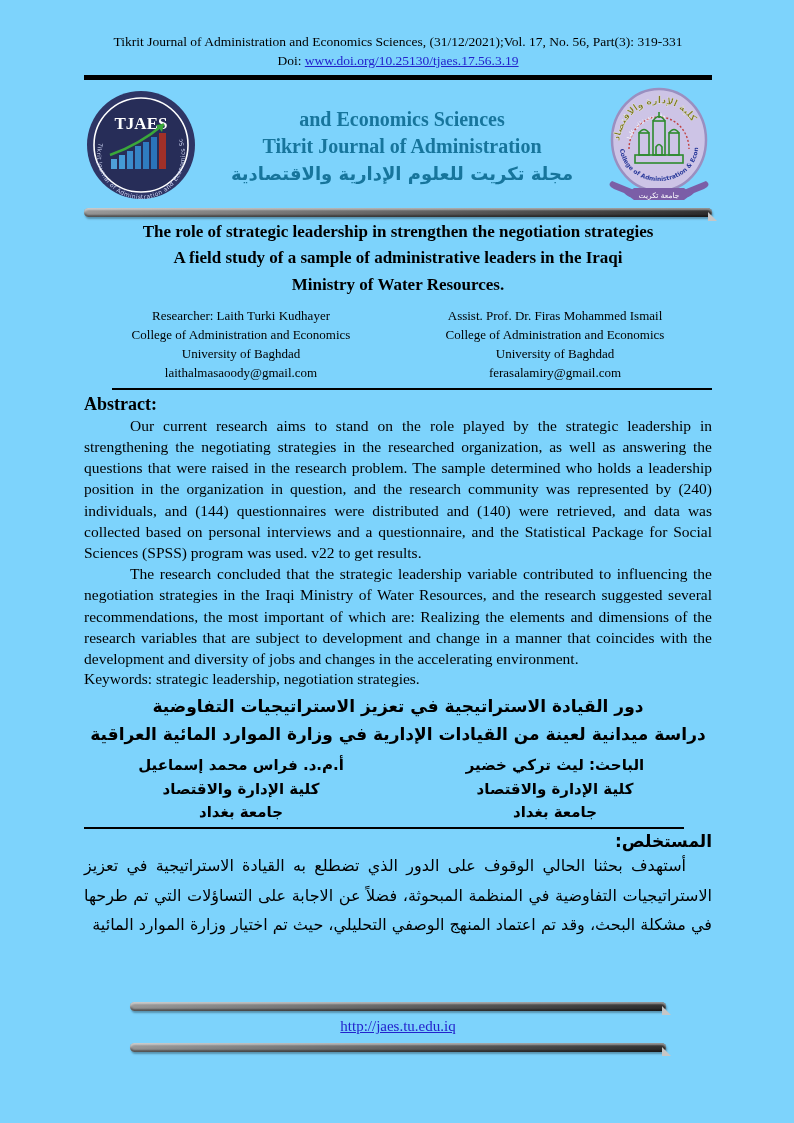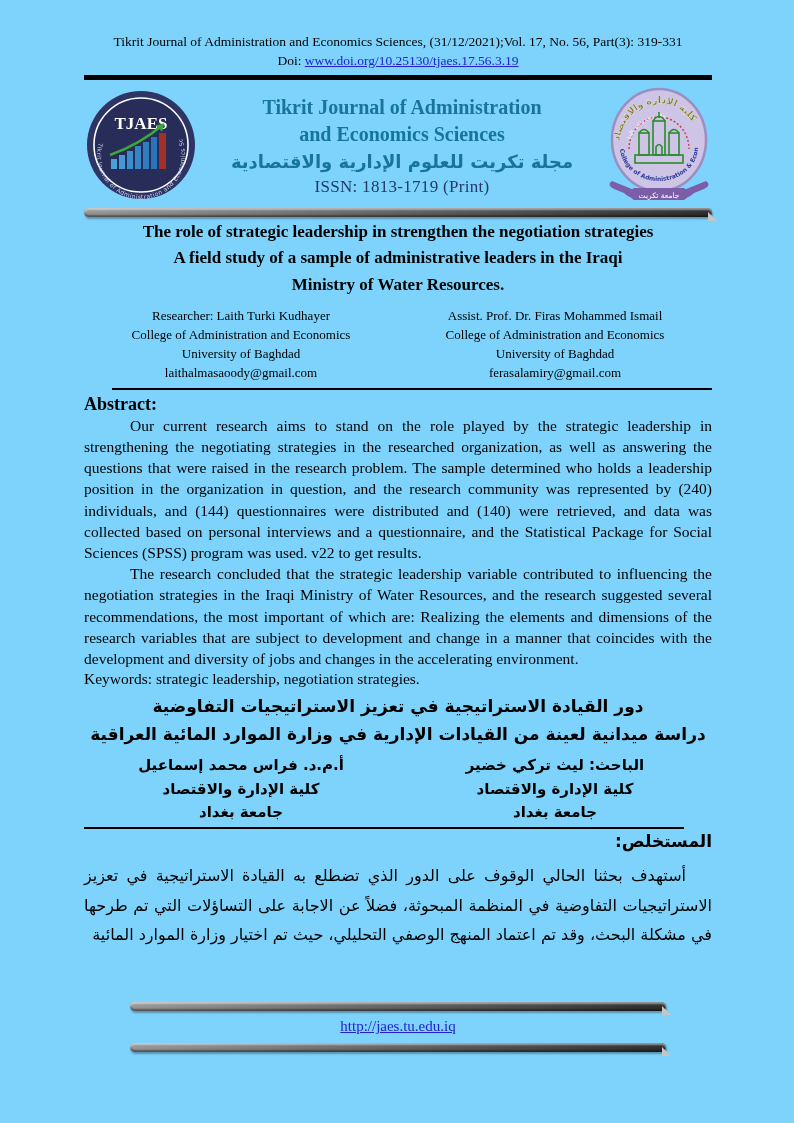--- a/index.html
+++ b/index.html
@@ -43,21 +43,21 @@
 
   .abstract-h { font-size:18px; font-weight:bold; margin-top:4px; }
   .para { font-size:15.5px; line-height:1.37; text-align:justify; text-indent:46px; }
   .keywords { font-size:15.5px; margin-top:1px; }
 
   .ar-title { font-size:17px; font-weight:bold; text-align:center; line-height:1.62; margin-top:5px; }
   .ar-authors { display:grid; grid-template-columns:1fr 1fr; direction:rtl; font-weight:bold; font-size:15px; line-height:1.55; margin-top:6px; }
   .ar-authors .col { text-align:center; }
   .ar-rule { margin:3px 28px 0 0; }
   .ar-abstract-h { font-size:17px; font-weight:bold; direction:rtl; text-align:right; margin-top:2px; }
-  .ar-para { font-size:16px; line-height:1.85; text-align:justify; direction:rtl; text-indent:26px; margin-top:10px; }
+  .ar-para { font-size:16px; line-height:1.85; text-align:justify; direction:rtl; text-indent:26px; margin-top:0; }
 
   .footer { position:absolute; top:999px; left:1px; width:100%; }
   .footer-inner { width:536px; margin:0 auto; }
   .footer-url { text-align:center; font-size:15px; margin:7px 0 8px 0; }
 
   svg text { font-family:"DejaVu Sans","Liberation Sans",sans-serif; }
 </style>
 </head>
 <body>
 
@@ -87,24 +87,23 @@
         <path d="M80,37 l-8,1 6,7 z" fill="#3aa83a"></path>
         <defs>
             <path id="ringL" d="M16,52 A44,44 0 1 0 98,52" fill="none"></path>
           </defs>
         <text font-size="6" fill="#cdd4f2" letter-spacing="0.4">
           <textPath href="#ringL" startOffset="4">Tikrit Journal of Administration and Economics Sciences</textPath>
         </text>
       </svg>
 
       <div class="banner-center">
+        <div class="jtitle-en">and Economics Sciences</div>
         <div class="jtitle-en">Tikrit Journal of Administration</div>
-        <div class="jtitle-en">and Economics Sciences</div>
         <div class="jtitle-ar ar">مجلة تكريت للعلوم الإدارية والاقتصادية</div>
-        <div class="issn">ISSN: 1813-1719 (Print)</div>
       </div>
 
       <svg width="106" height="120" viewBox="0 0 106 120">
         <path d="M6,96 q-6,4 2,8 l10,4 q6,6 14,4 l6,-3 z" fill="#7b5ea7"></path>
         <path d="M100,96 q6,4 -2,8 l-10,4 q-6,6 -14,4 l-6,-3 z" fill="#7b5ea7"></path>
         <ellipse cx="53" cy="55" rx="47" ry="51" fill="#cdc4e6" stroke="#9a8fc0" stroke-width="2.5"></ellipse>
         <defs>
           <path id="arcTop" d="M13,62 A40,44 0 0 1 93,62" fill="none"></path>
           <path id="arcRed" d="M23,64 A30,32 0 0 1 83,64" fill="none"></path>
           <path id="arcBlue" d="M14,62 A39,34 0 0 0 92,62" fill="none"></path>

